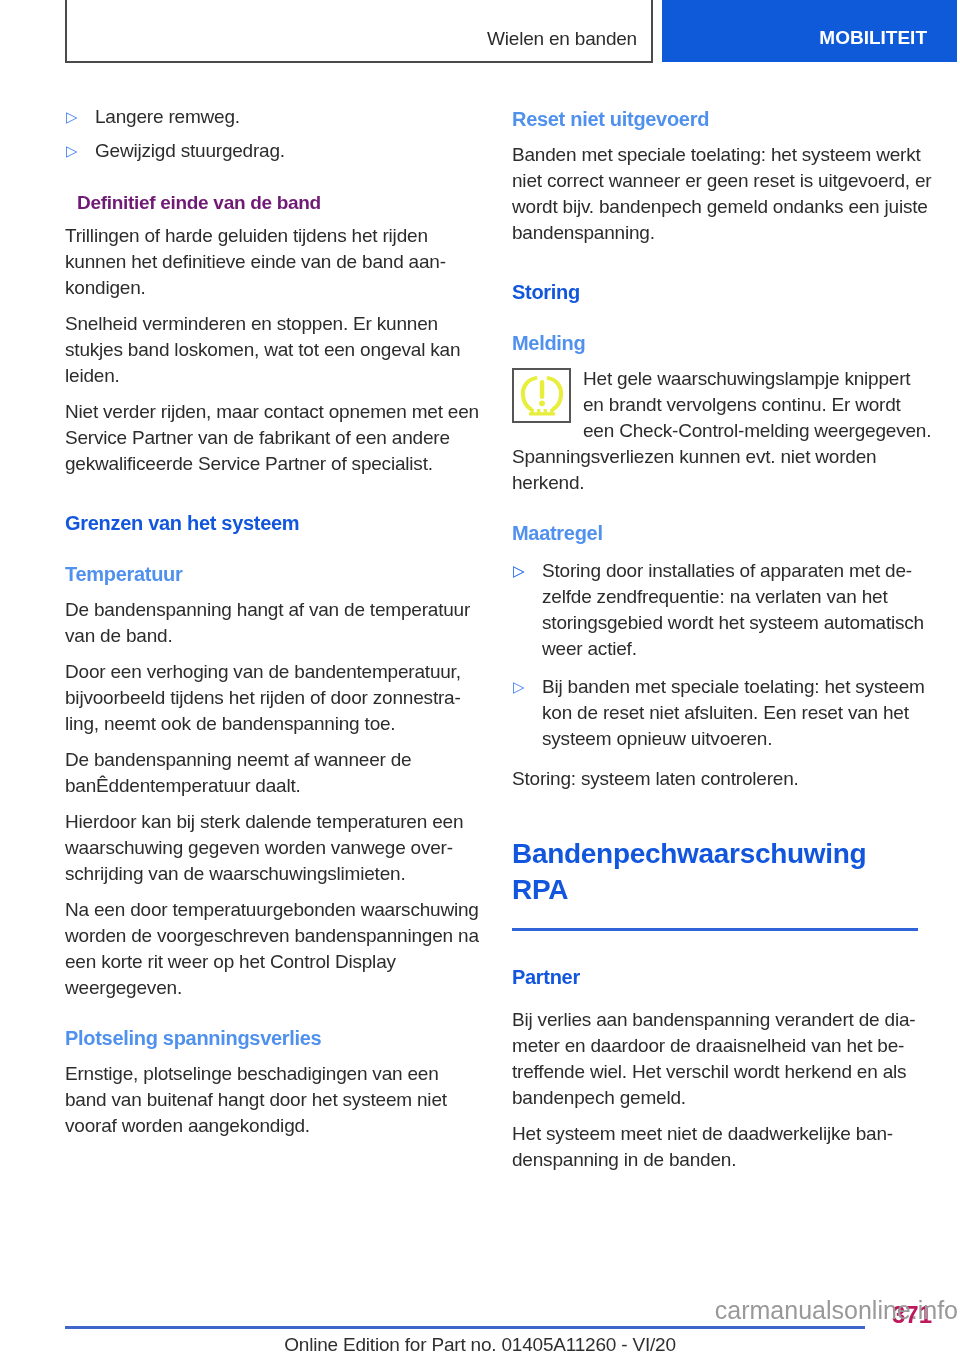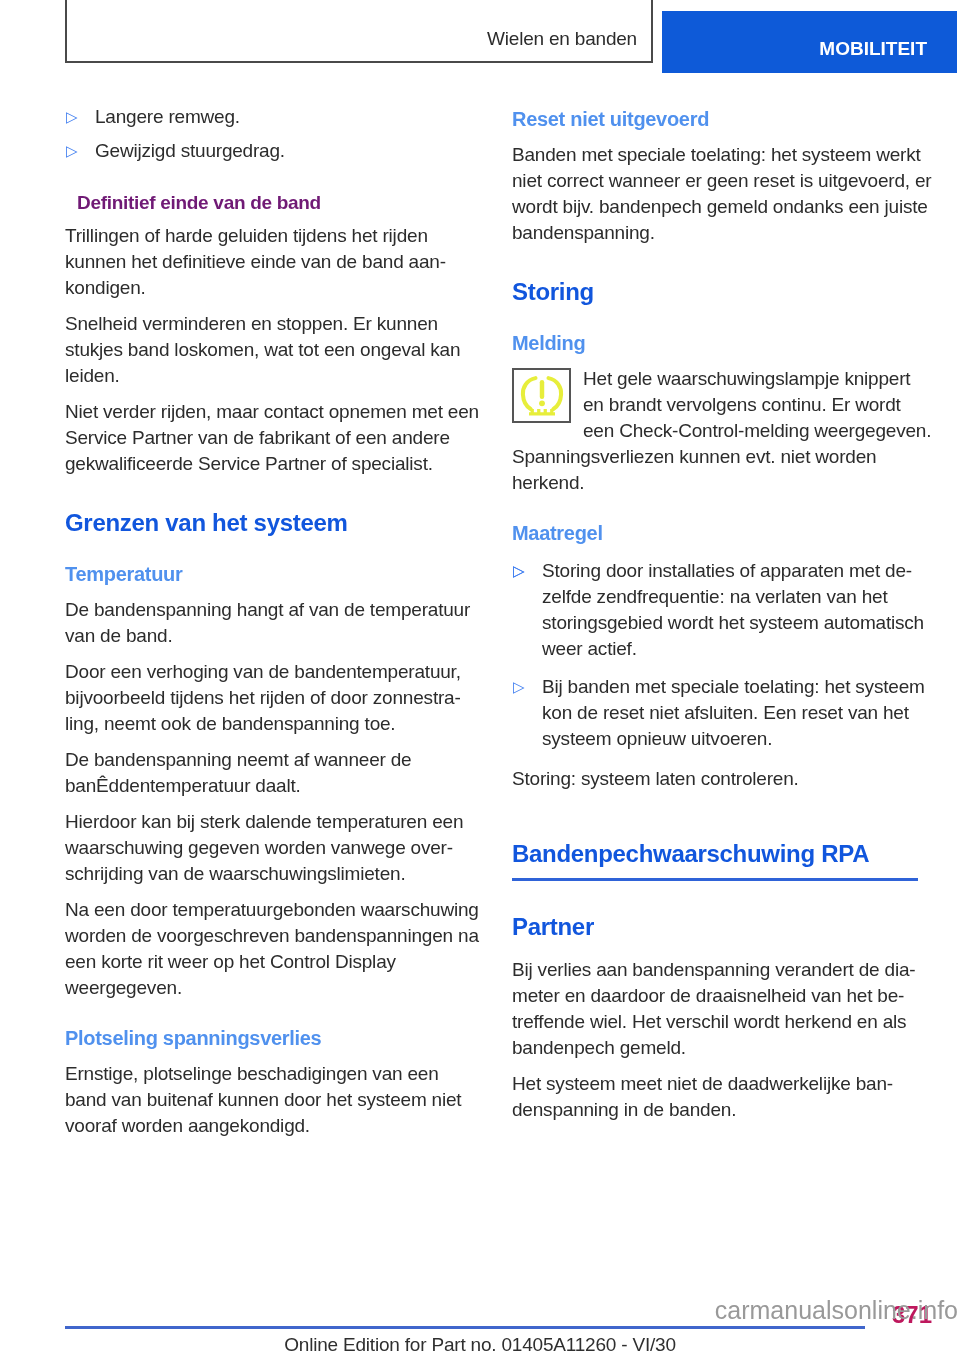--- a/index.html
+++ b/index.html
@@ -27,34 +27,34 @@
     background:#fff;border:2px solid #4a4a4a;
     display:flex;align-items:flex-end;justify-content:flex-end;
     padding:0 14px 11px 0;
     font-size:19px;color:#2c2c2c;
   }
   .hdr-tab{
     position:absolute;left:662px;top:0;width:295px;height:62px;
     background:var(--blue_bar);color:#ffffff;
     display:flex;align-items:flex-end;justify-content:flex-end;
     padding:0 30px 13px 0;
-    font-size:19px;font-weight:bold;letter-spacing:0;margin-top:11px;
+    font-size:19px;font-weight:bold;letter-spacing:0;
   }
   
   .col{position:absolute;top:104px;font-size:19px;line-height:26px;}
   .col-left{left:65px;width:418px;}
   .col-right{left:512px;width:421px;}
   .col p{margin:0 0 10px 0;}
   h1,h2,h3,h4{letter-spacing:-0.3px;clear:both;}
   h1{
-    font-size:24px;line-height:36px;color:var(--heading_blue);
-    margin:44px 15px 32px 0;padding-bottom:6px;
+    font-size:28px;line-height:36px;color:var(--heading_blue);
+    margin:44px 15px 32px 0;padding-bottom:20px;
     border-bottom:3px solid var(--rule_blue);
   }
-  h2{font-size:24px;line-height:28px;color:var(--heading_blue);margin:32px 0 16px 0;}
+  h2{font-size:20px;line-height:28px;color:var(--heading_blue);margin:32px 0 16px 0;}
   h3{font-size:20px;line-height:26px;color:var(--subheading_blue);margin:24px 0 10px 0;}
   h3.first{margin-top:2px;}
   h4{font-size:19px;line-height:25px;color:#701a75;margin:26px 0 8px 12px;}
   ul.blist{list-style:none;margin:0 0 14px 0;padding:0;}
   ul.blist li{position:relative;padding-left:30px;margin-bottom:8px;}
   ul.blist.wide li{margin-bottom:12px;}
   .tri{
     position:absolute;left:1px;top:0;
     color:var(--bullet_blue);font-size:15px;line-height:26px;
   }
@@ -108,21 +108,21 @@
 
   <h2>Grenzen van het systeem</h2>
   <h3>Temperatuur</h3>
   <p>De bandenspanning hangt af van de temperatuur van de band.</p>
   <p>Door een verhoging van de bandentemperatuur, bijvoorbeeld tijdens het rijden of door zonnestra­ling, neemt ook de bandenspanning toe.</p>
   <p>De bandenspanning neemt af wanneer de banÊddentemperatuur daalt.</p>
   <p>Hierdoor kan bij sterk dalende temperaturen een waarschuwing gegeven worden vanwege over­schrijding van de waarschuwingslimieten.</p>
   <p>Na een door temperatuurgebonden waarschu­wing worden de voorgeschreven bandenspan­ningen na een korte rit weer op het Control Dis­play weergegeven.</p>
 
   <h3>Plotseling spanningsverlies</h3>
-  <p>Ernstige, plotselinge beschadigingen van een band van buitenaf kunnen door het systeem niet vooraf worden aangekondigd.</p>
+  <p>Ernstige, plotselinge beschadigingen van een band van buitenaf hangt door het systeem niet vooraf worden aangekondigd.</p>
 </section>
 
 <section class="col col-right">
   <h3 class="first">Reset niet uitgevoerd</h3>
   <p>Banden met speciale toelating: het systeem werkt niet correct wanneer er geen reset is uit­gevoerd, er wordt bijv. bandenpech gemeld on­danks een juiste bandenspanning.</p>
 
   <h2>Storing</h2>
   <h3>Melding</h3>
 
   <div class="iconp">
@@ -165,15 +165,15 @@
   <h1>Bandenpechwaarschuwing RPA</h1>
 
   <h2>Partner</h2>
   <p>Bij verlies aan bandenspanning verandert de dia­meter en daardoor de draaisnelheid van het be­treffende wiel. Het verschil wordt herkend en als bandenpech gemeld.</p>
   <p>Het systeem meet niet de daadwerkelijke ban­denspanning in de banden.</p>
 </section>
 
 <footer>
   <div class="pageno">371</div>
   <div class="frule"></div>
-  <div class="edition">Online Edition for Part no. 01405A11260 - VI/30</div>
+  <div class="edition">Online Edition for Part no. 01405A11260 - VI/20</div>
   <div class="watermark">carmanualsonline.info</div>
 </footer>
 
 </body></html>

